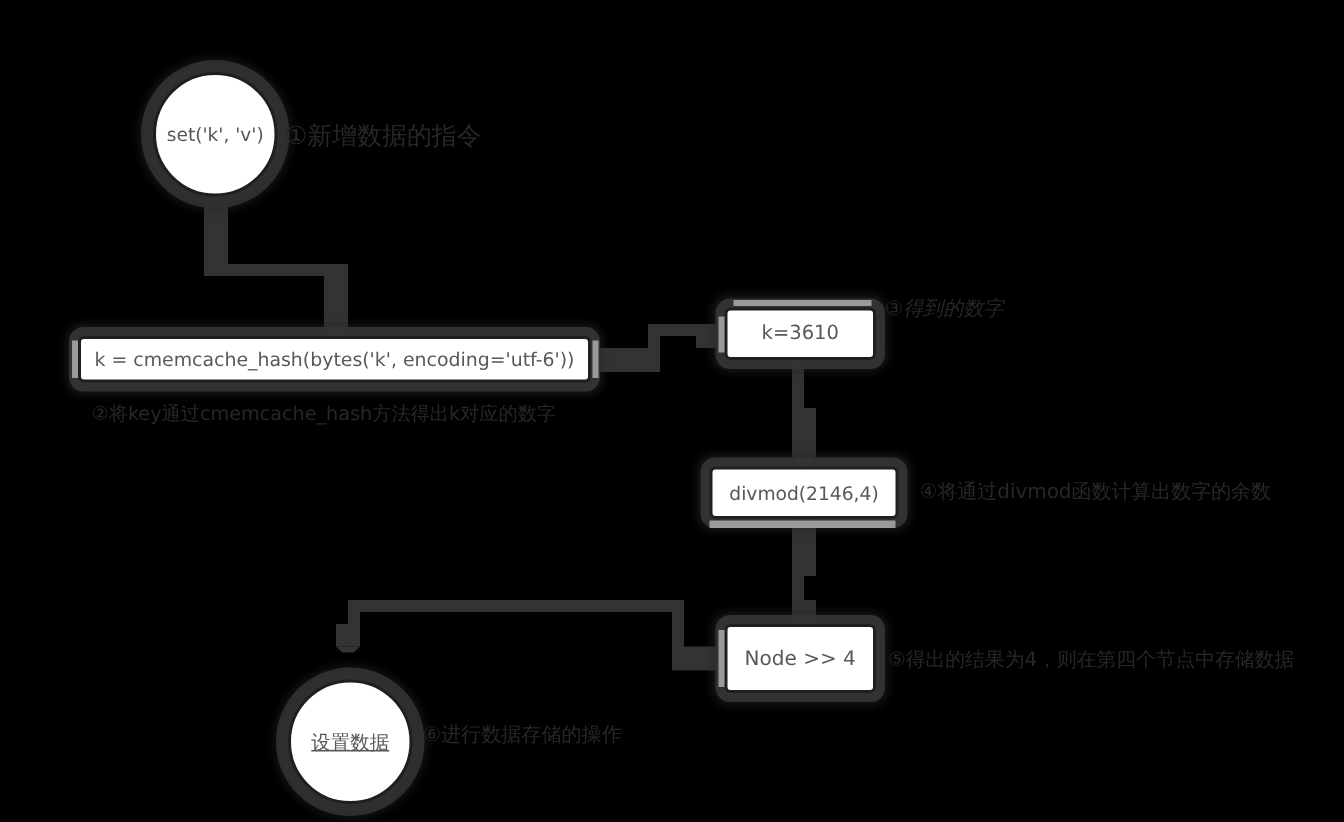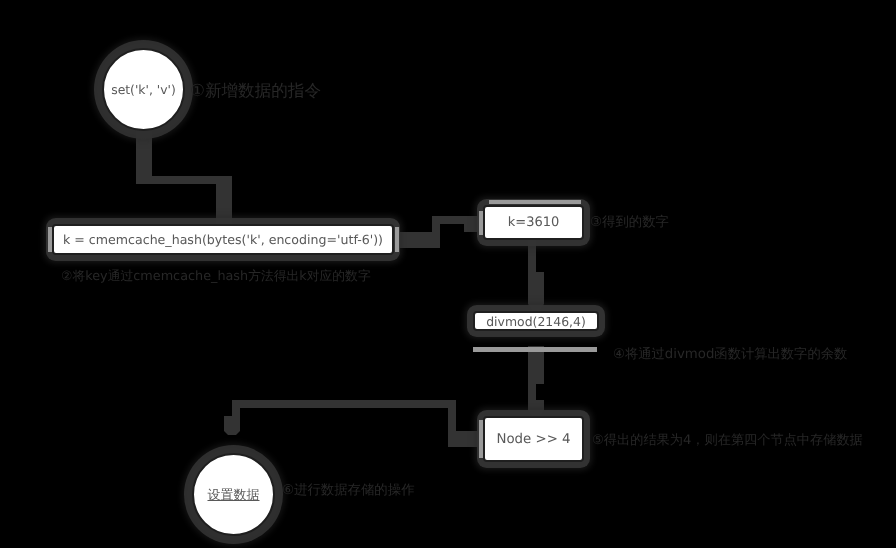--- a/index.html
+++ b/index.html
@@ -64,32 +64,32 @@
   </div>
 
   <div class="node rect" style="left:52px;top:224px;width:342px;height:31px;font-size:12.6px;">
     <span>k = cmemcache_hash(bytes('k', encoding='utf-6'))</span>
   </div>
 
   <div class="node rect" style="left:483px;top:205px;width:101px;height:35px;font-size:13.0px;">
     <span>k=3610</span>
   </div>
 
-  <div class="node rect" style="left:473px;top:311px;width:126px;height:20px;">
+  <div class="node rect" style="left:473px;top:311px;width:126px;height:35px;">
     <span>divmod(2146,4)</span>
   </div>
 
   <div class="node rect" style="left:483px;top:416px;width:101px;height:46px;font-size:13.35px;">
     <span>Node &gt;&gt; 4</span>
   </div>
 
   <div class="node circ" style="left:192px;top:453px;width:83px;height:83px;font-size:13px;text-decoration:underline;">
     <span>设置数据</span>
   </div>
 
   <div class="anno big" style="left:190px;top:83px;">①新增数据的指令</div>
   <div class="anno" style="left:61px;top:271px;font-size:12.8px;">②将key通过cmemcache_hash方法得出k对应的数字</div>
-  <div class="anno" style="left:590px;top:216px;">③得到的数字</div>
-  <div class="anno" style="left:613px;top:322px;font-size:13.3px;margin-top:26px;">④将通过divmod函数计算出数字的余数</div>
+  <div class="anno" style="left:590px;top:200px;font-style:italic;">③得到的数字</div>
+  <div class="anno" style="left:613px;top:322px;font-size:13.3px;">④将通过divmod函数计算出数字的余数</div>
   <div class="anno" style="left:592px;top:434px;font-size:13.2px;">⑤得出的结果为4，则在第四个节点中存储数据</div>
   <div class="anno" style="left:282px;top:484px;">⑥进行数据存储的操作</div>
 
 </div>
 
 </body></html>

